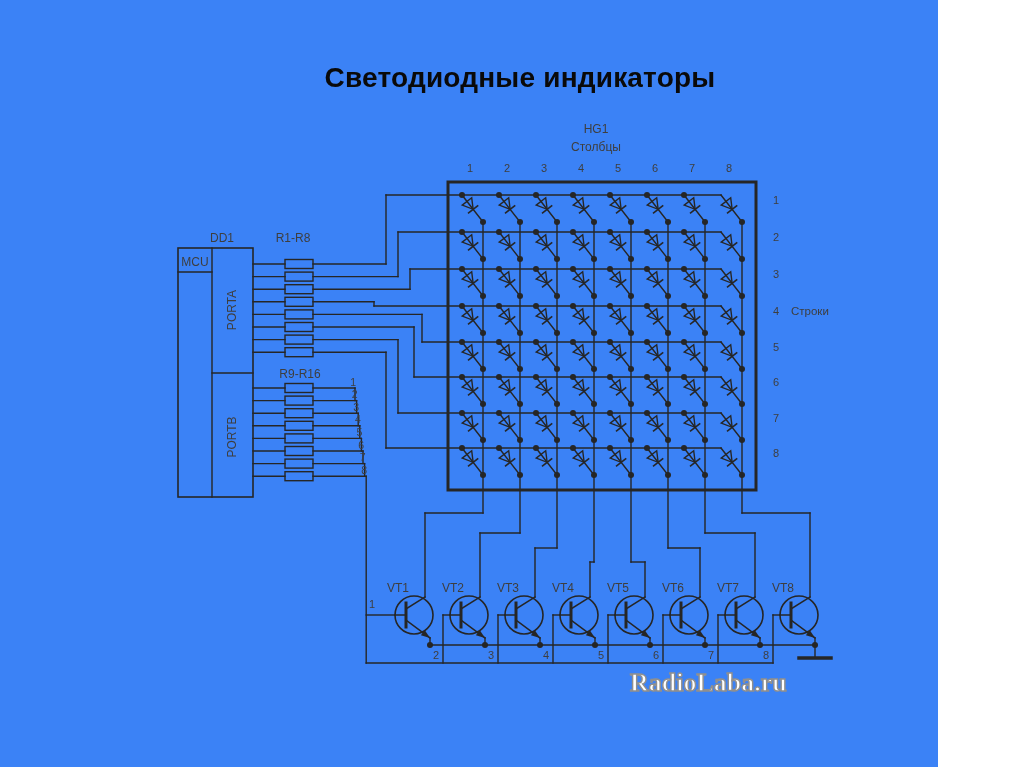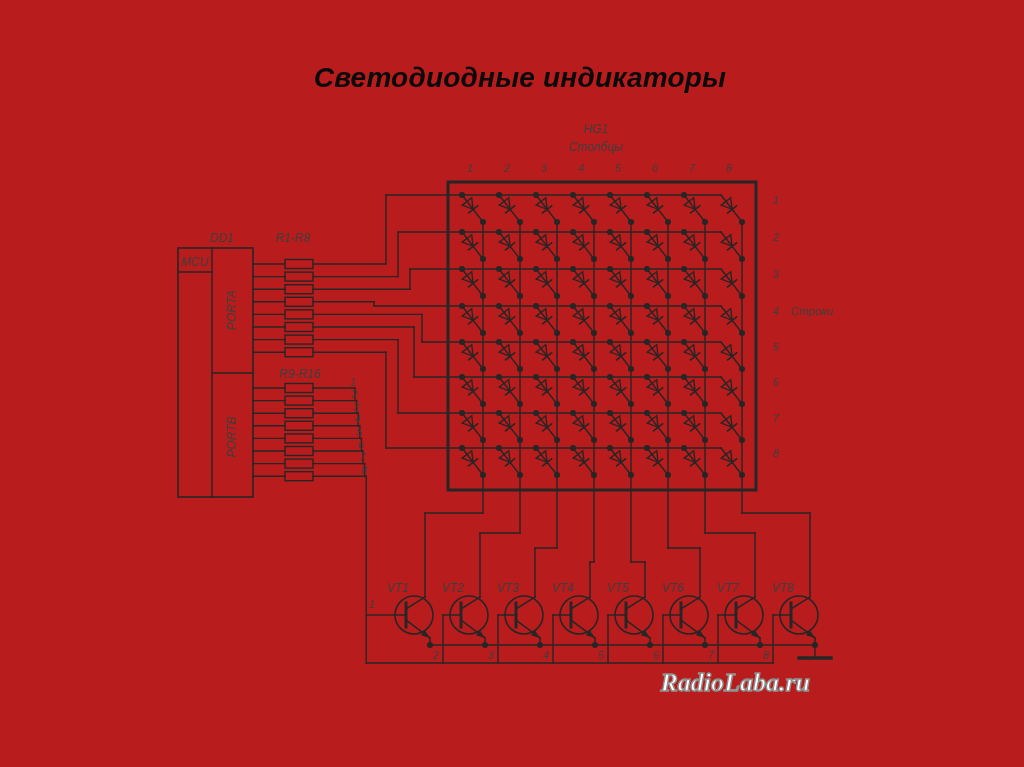--- a/index.html
+++ b/index.html
@@ -1,22 +1,22 @@
 <!DOCTYPE html>
 <html><head>
 <meta charset="utf-8">
 <style>
   html,body{margin:0;padding:0;background:#ffffff;}
-  #stage{position:relative;width:1024px;height:767px;background:#b91c1c;overflow:hidden;
-         font-family:"Liberation Sans",sans-serif;font-style:italic;}
+  #stage{position:relative;width:938px;height:767px;background:#3b82f6;overflow:hidden;
+         font-family:"Liberation Sans",sans-serif;}
   #diagram-title{position:absolute;left:0;top:62px;width:1040px;text-align:center;
          font-size:28px;font-weight:bold;color:#0a0a0a;letter-spacing:0.2px;}
   #schematic{position:absolute;left:0;top:0;}
   #schematic text{font-family:"Liberation Sans",sans-serif;}
-  #watermark{position:absolute;left:630px;top:668px;width:180px;text-align:right;
+  #watermark{position:absolute;left:630px;top:668px;width:180px;text-align:left;
          font-family:"Liberation Serif",serif;font-weight:bold;font-size:26px;
          color:#ffffff;-webkit-text-stroke:1.4px #8f8f8f;text-shadow:0 0 1px #9a9a9a;}
 </style>
 </head>
 <body>
 
 <div id="stage">
   <div id="diagram-title">Светодиодные индикаторы</div>
   <svg id="schematic" width="1024" height="767" viewBox="0 0 1024 767" xmlns="http://www.w3.org/2000/svg">
       <rect x="178" y="248" width="75" height="249" fill="none" stroke="#262626" stroke-width="1.6"></rect>

